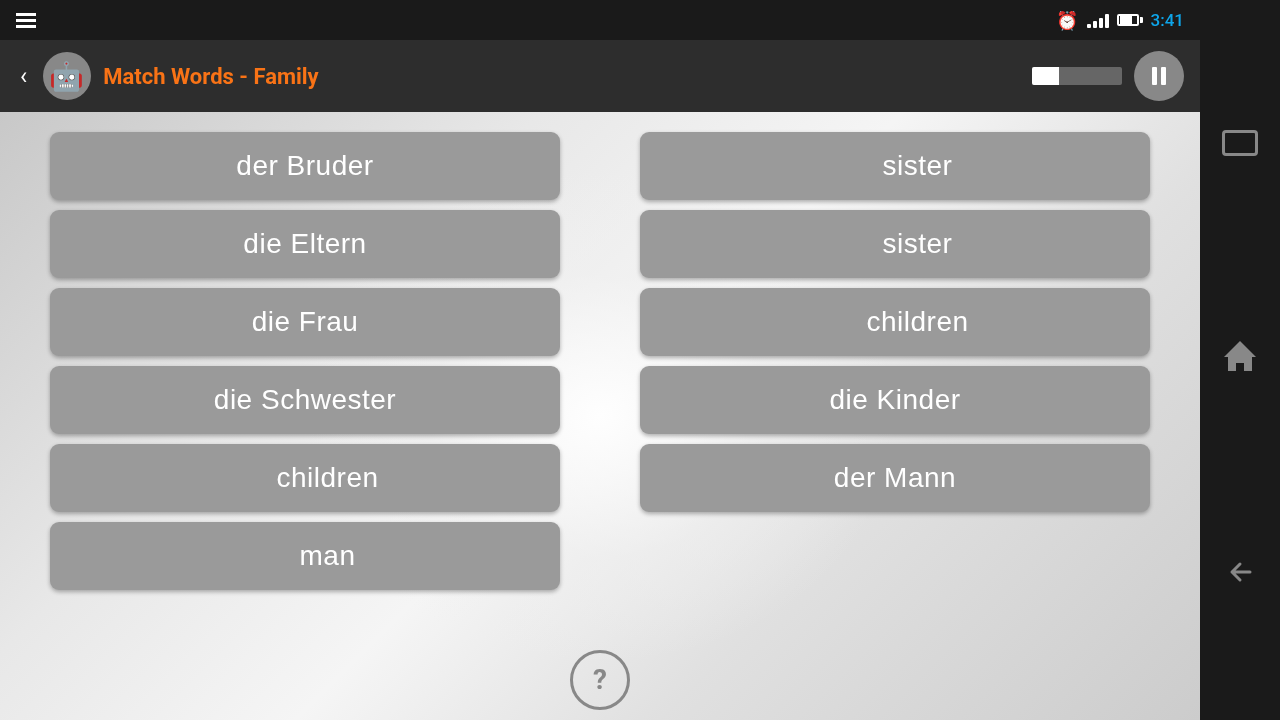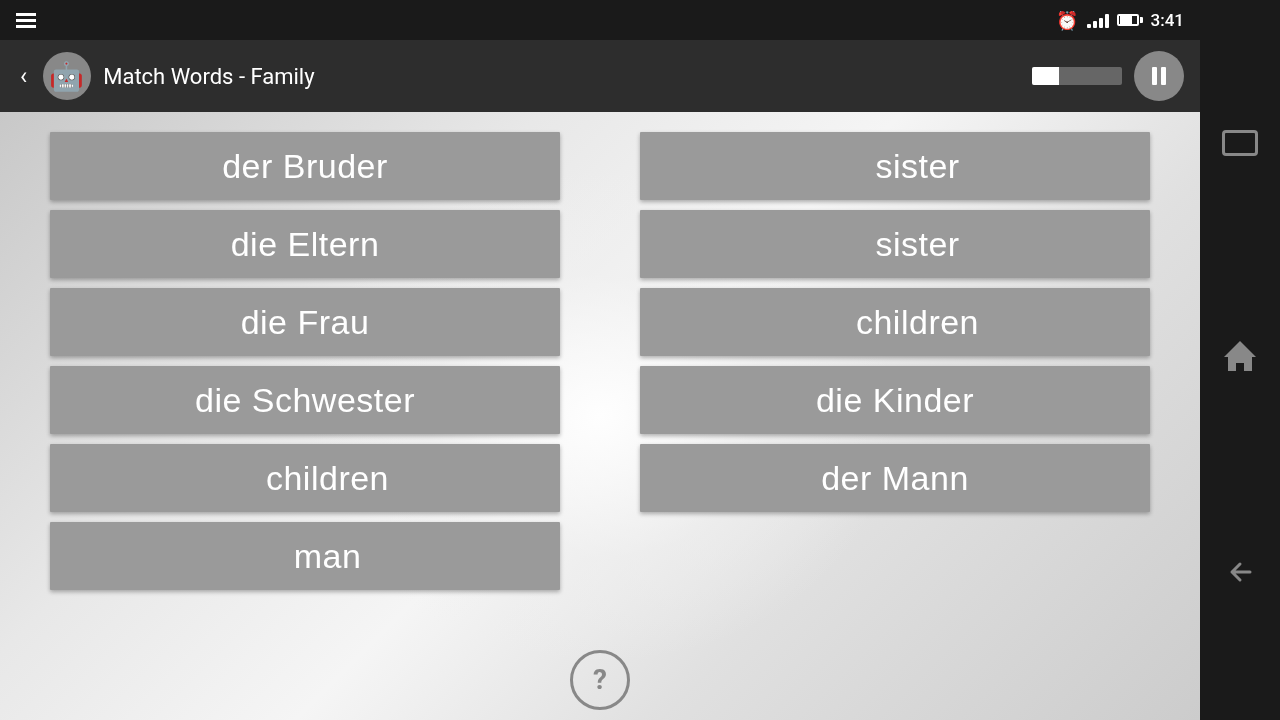--- a/index.html
+++ b/index.html
@@ -84,23 +84,23 @@
       height: 48px;
       background: #888;
       border-radius: 50%;
       display: flex;
       align-items: center;
       justify-content: center;
       font-size: 28px;
     }
 
     #app-title {
-      color: #ffffff;
+      color: #f97316;
       font-size: 22px;
-      font-weight: 400;
+      font-weight: 700;
       flex: 1;
     }
 
     #progress-bar-container {
       width: 90px;
       height: 18px;
       background: #666;
       border-radius: 2px;
       overflow: hidden;
     }
@@ -169,23 +169,23 @@
       gap: 10px 80px;
       width: 100%;
       max-width: 1100px;
       z-index: 1;
     }
 
     .word-btn {
       height: 68px;
       background: #a0a0a0;
       border: none;
-      border-radius: 1px;
+      border-radius: 9px;
       color: white;
-      font-size: 34px;
+      font-size: 28px;
       font-weight: 300;
       cursor: pointer;
       display: flex;
       align-items: center;
       justify-content: center;
       box-shadow: 0 2px 4px rgba(0,0,0,0.3);
       transition: background 0.1s;
       letter-spacing: 0.5px;
     }
 
@@ -319,21 +319,21 @@
         <span style="height:14px;"></span>
       </div>
 
       <div class="battery">
         <div class="battery-body">
           <div class="battery-fill"></div>
         </div>
         <div class="battery-tip"></div>
       </div>
 
-      <span style="color:#ffffff;font-size:17px;font-weight:500;">3:41</span>
+      <span style="color:#0ea5e9;font-size:17px;font-weight:500;">3:41</span>
     </div>
   </div>
 
   <div id="title-bar">
     <span id="back-btn">‹</span>
     <div id="robot-avatar">🤖</div>
     <span id="app-title">Match Words - Family</span>
     <div id="progress-bar-container">
       <div id="progress-bar-fill"></div>
     </div>

